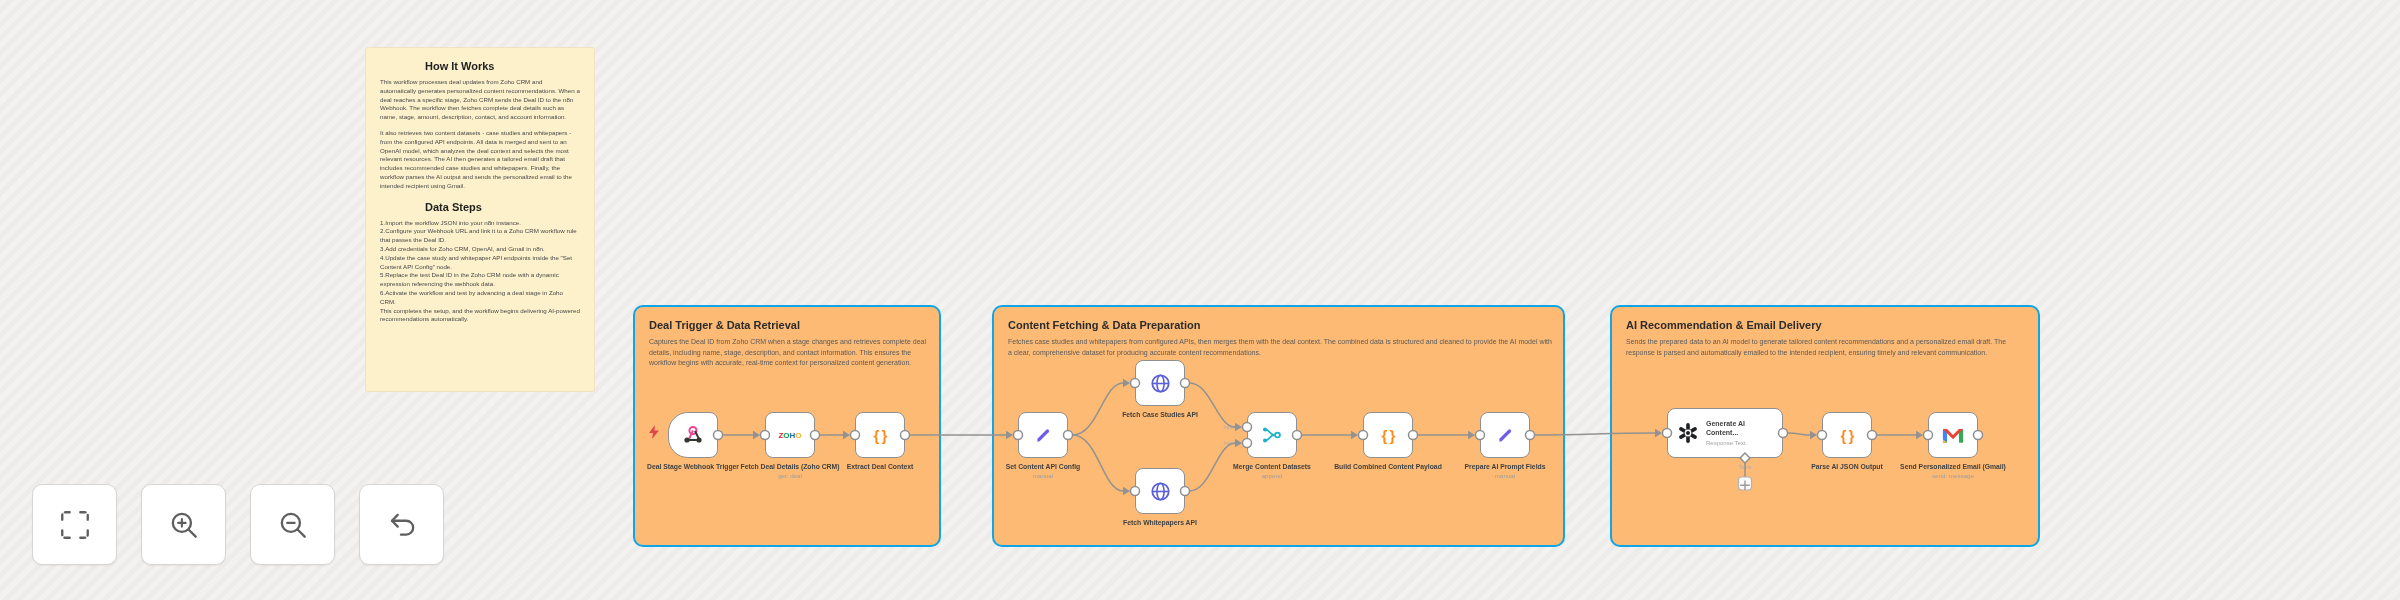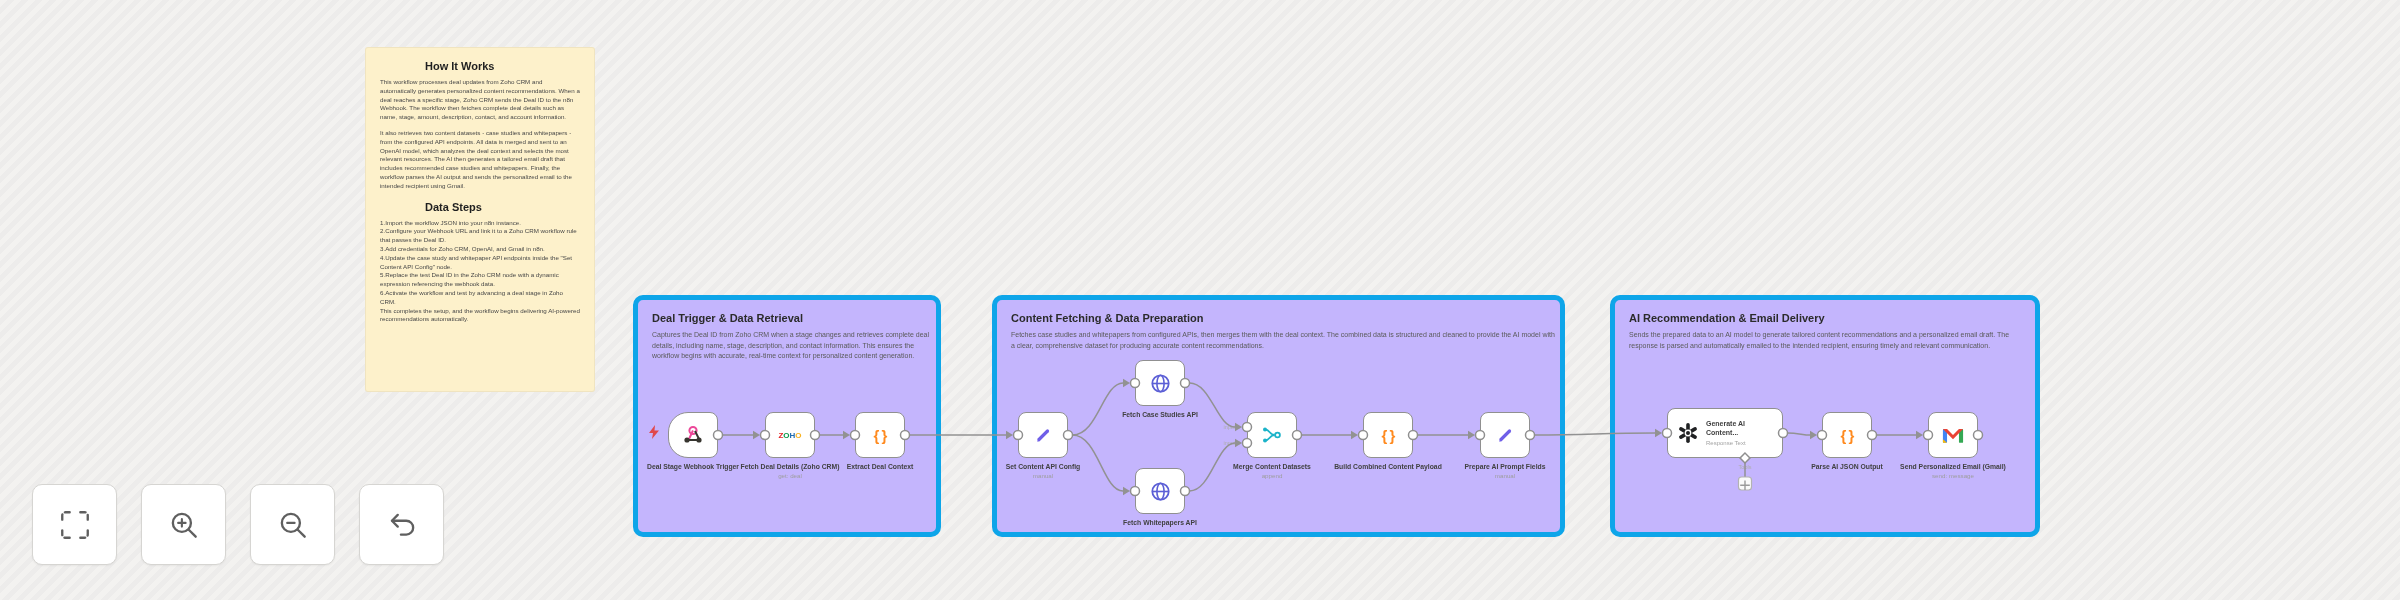--- a/index.html
+++ b/index.html
@@ -15,22 +15,22 @@
     position:absolute; left:365px; top:47px; width:230px; height:345px;
     background:#fdf1cb; border:1px solid rgba(0,0,0,0.05); border-radius:3px;
     padding:12px 14px; overflow:hidden;
   }
   .sticky h2 { font-size:11px; font-weight:bold; color:#1f1f1f; margin-bottom:6px;padding-left:45px; }
   .sticky h2.second { margin-top:10px; }
   .sticky p { font-size:6.2px; line-height:1.42; color:#474747; margin-bottom:7px; }
   .sticky .steps { font-size:6.2px; line-height:1.42; color:#474747; white-space:pre-line; }
   
   .section {
-    position:absolute; top:295px; height:242px;
-    background:#c4b5fd; border:5px solid #0ea5e9; border-radius:10px;
+    position:absolute; top:305px; height:242px;
+    background:#fdba74; border:2px solid #0ea5e9; border-radius:10px;
   }
   .sec1 { left:633px; width:308px; }
   .sec2 { left:992px; width:573px; }
   .sec3 { left:1610px; width:430px; }
   .section h3 { position:absolute; left:14px; top:12px; font-size:11px; font-weight:bold; color:#2b2b2b; }
   .section .desc { position:absolute; left:14px; top:30px; font-size:7px; line-height:1.5; color:#5a5a5a; }
   .sec1 .desc { width:280px; }
   .sec2 .desc { width:545px; }
   .sec3 .desc { width:400px; }
   

